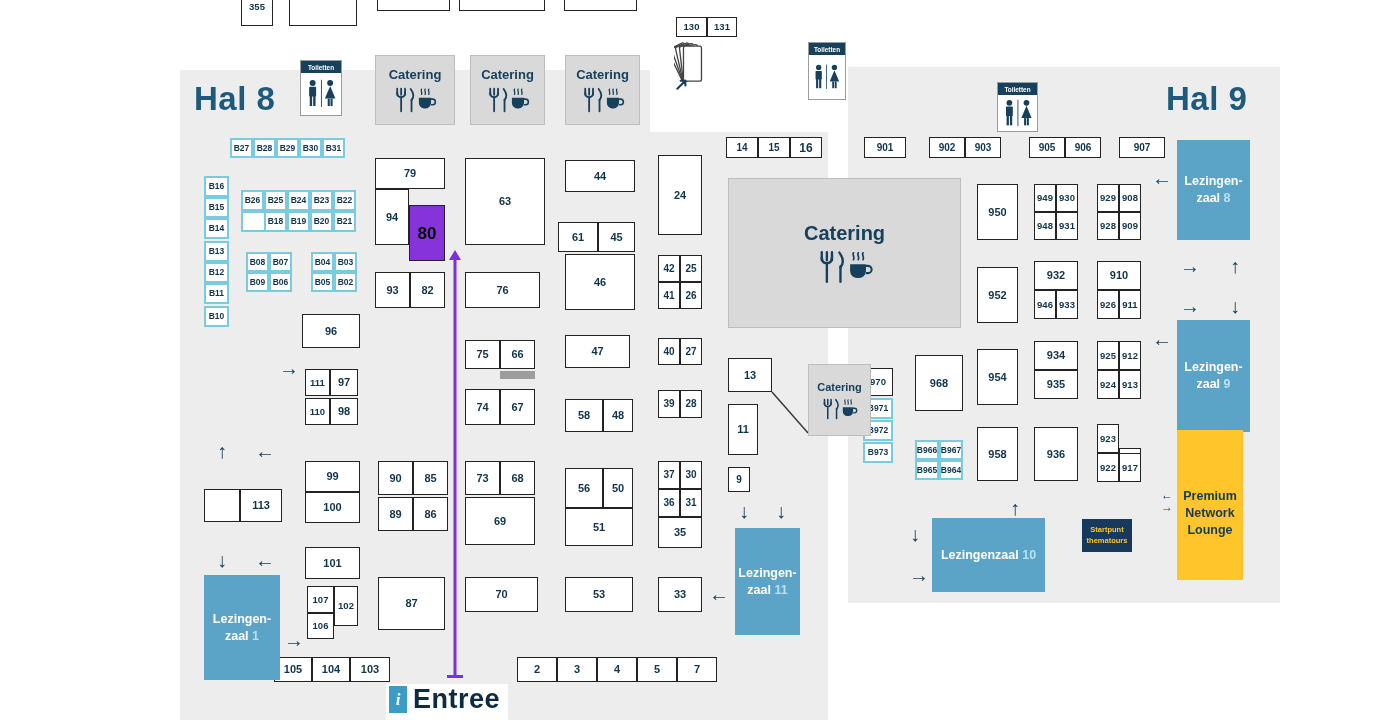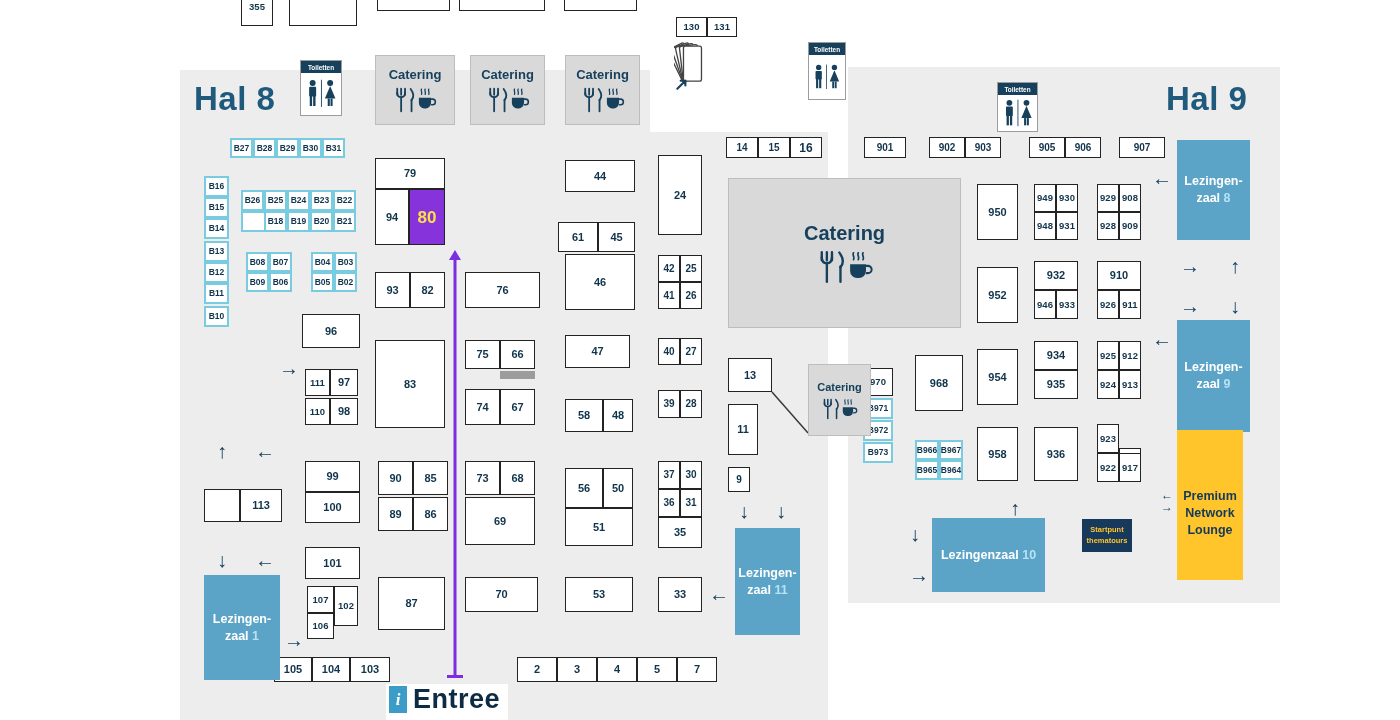--- a/index.html
+++ b/index.html
@@ -11,21 +11,21 @@
   .lines  { position:absolute; left:0; top:0; z-index:2; pointer-events:none; }
   .wall   { position:absolute; background:#9c9c9c; z-index:3; }
 
   .hal-label { position:absolute; font-size:33px; font-weight:700; color:var(--hal-text); z-index:3; letter-spacing:.5px; }
   #hal8-label { left:194px; top:80px; }
   #hal9-label { left:1166px; top:80px; }
 
   .booth { position:absolute; background:#fff; border:1.5px solid #232323; color:#10344b;
            display:flex; align-items:center; justify-content:center; font-weight:700; line-height:1; z-index:2; overflow:hidden; }
   .booth.b { border:2px solid var(--bseries); }
-  .booth.p { background:var(--accent); color:#fde047; }
+  .booth.p { background:var(--accent); color:#000000;margin-top:16px; }
 
   .room { position:absolute; display:flex; flex-direction:column; align-items:center; justify-content:center;
           text-align:center; font-weight:700; z-index:2; }
   .room.blue { background:var(--room-blue); color:#fff; font-size:12.5px; line-height:1.35; }
   .room.blue .num { color:var(--room-num); }
   .room.purple { background:var(--light-purple); color:#14395b; font-size:13px; line-height:1.5; }
   .room.premium { background:var(--yellow); color:#14395b; font-size:12.5px; line-height:1.35;
                   justify-content:flex-start; padding-top:58px; }
 
   .startpunt { position:absolute; background:#16395c; color:var(--yellow); font-size:7.5px; font-weight:700;
@@ -107,38 +107,38 @@
     <div class="booth b" style="left: 269px; top: 252px; width: 23px; height: 20px; font-size: 8.5px;">B07</div>
     <div class="booth b" style="left: 311px; top: 252px; width: 23px; height: 20px; font-size: 8.5px;">B04</div>
     <div class="booth b" style="left: 334px; top: 252px; width: 23px; height: 20px; font-size: 8.5px;">B03</div>
     <div class="booth b" style="left: 246px; top: 272px; width: 23px; height: 20px; font-size: 8.5px;">B09</div>
     <div class="booth b" style="left: 269px; top: 272px; width: 23px; height: 20px; font-size: 8.5px;">B06</div>
     <div class="booth b" style="left: 311px; top: 272px; width: 23px; height: 20px; font-size: 8.5px;">B05</div>
     <div class="booth b" style="left: 334px; top: 272px; width: 23px; height: 20px; font-size: 8.5px;">B02</div>
     <div class="booth s" style="left: 375px; top: 158px; width: 70px; height: 31px; font-size: 11px;">79</div>
     <div class="booth s" style="left: 375px; top: 189px; width: 34px; height: 56px; font-size: 11px;">94</div>
     <div class="booth p" style="left: 409px; top: 189px; width: 36px; height: 56px; font-size: 17px;">80</div>
+    <div class="booth s" style="left: 465px; top: 158px; width: 80px; height: 87px; font-size: 11px;">63</div>
     <div class="booth s" style="left: 565px; top: 160px; width: 70px; height: 32px; font-size: 11px;">44</div>
     <div class="booth s" style="left: 658px; top: 155px; width: 44px; height: 80px; font-size: 11px;">24</div>
     <div class="booth s" style="left: 558px; top: 222px; width: 40px; height: 30px; font-size: 11px;">61</div>
     <div class="booth s" style="left: 598px; top: 222px; width: 37px; height: 30px; font-size: 11px;">45</div>
     <div class="booth s" style="left: 565px; top: 254px; width: 70px; height: 56px; font-size: 11px;">46</div>
     <div class="booth s" style="left: 658px; top: 255px; width: 22px; height: 27px; font-size: 10px;">42</div>
     <div class="booth s" style="left: 680px; top: 255px; width: 22px; height: 27px; font-size: 10px;">25</div>
     <div class="booth s" style="left: 658px; top: 282px; width: 22px; height: 27px; font-size: 10px;">41</div>
     <div class="booth s" style="left: 680px; top: 282px; width: 22px; height: 27px; font-size: 10px;">26</div>
     <div class="booth s" style="left: 375px; top: 272px; width: 35px; height: 36px; font-size: 11px;">93</div>
     <div class="booth s" style="left: 410px; top: 272px; width: 35px; height: 36px; font-size: 11px;">82</div>
     <div class="booth s" style="left: 465px; top: 272px; width: 75px; height: 36px; font-size: 11px;">76</div>
     <div class="booth s" style="left: 302px; top: 314px; width: 58px; height: 34px; font-size: 11px;">96</div>
     <div class="booth s" style="left: 305px; top: 369px; width: 25px; height: 27px; font-size: 9.5px;">111</div>
     <div class="booth s" style="left: 330px; top: 369px; width: 28px; height: 27px; font-size: 11px;">97</div>
     <div class="booth s" style="left: 305px; top: 398px; width: 25px; height: 27px; font-size: 9.5px;">110</div>
     <div class="booth s" style="left: 330px; top: 398px; width: 28px; height: 27px; font-size: 11px;">98</div>
-    <div class="booth s" style="left: 375px; top: 340px; width: 70px; height: 88px; font-size: 11px;">83</div>
     <div class="booth s" style="left: 465px; top: 340px; width: 35px; height: 29px; font-size: 11px;">75</div>
     <div class="booth s" style="left: 500px; top: 340px; width: 35px; height: 29px; font-size: 11px;">66</div>
     <div class="booth s" style="left: 465px; top: 389px; width: 35px; height: 36px; font-size: 11px;">74</div>
     <div class="booth s" style="left: 500px; top: 389px; width: 35px; height: 36px; font-size: 11px;">67</div>
     <div class="booth s" style="left: 565px; top: 335px; width: 65px; height: 33px; font-size: 11px;">47</div>
     <div class="booth s" style="left: 565px; top: 399px; width: 38px; height: 33px; font-size: 11px;">58</div>
     <div class="booth s" style="left: 603px; top: 399px; width: 30px; height: 33px; font-size: 11px;">48</div>
     <div class="booth s" style="left: 658px; top: 338px; width: 22px; height: 27px; font-size: 10px;">40</div>
     <div class="booth s" style="left: 680px; top: 338px; width: 22px; height: 27px; font-size: 10px;">27</div>
     <div class="booth s" style="left: 658px; top: 390px; width: 22px; height: 28px; font-size: 10px;">39</div>

